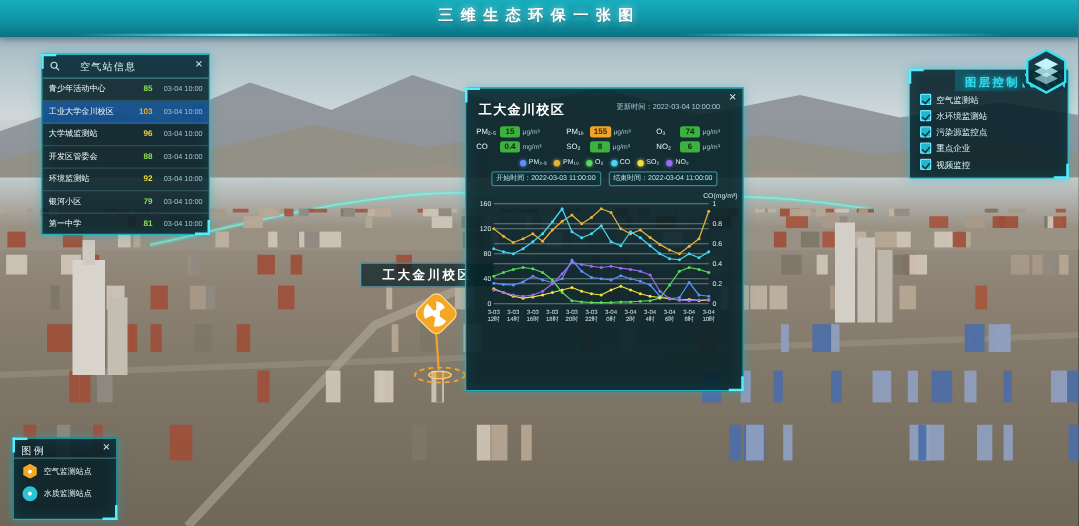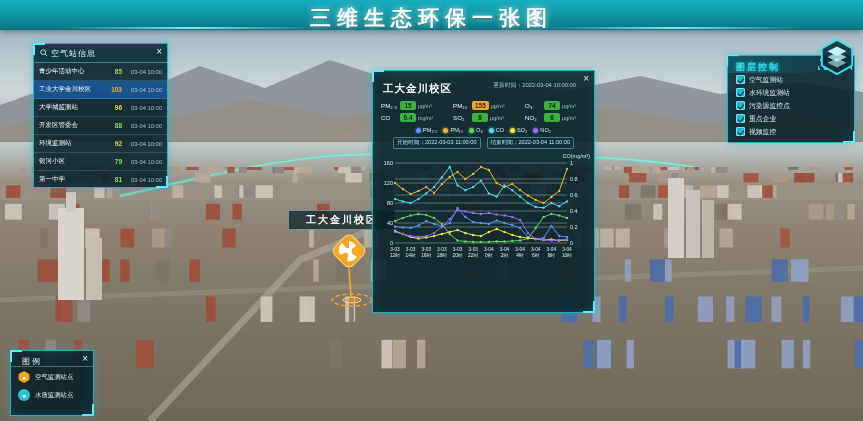--- a/index.html
+++ b/index.html
@@ -9,39 +9,39 @@
     background:linear-gradient(180deg,#8fa9ba 0%,#b9c9cf 14%,#cfd8d8 22%,#b3b4ac 30%,#9a9488 40%,#8d8274 55%,#7e7566 75%,#6f6757 100%);
   }
   
   .topbar{
     position:absolute;left:0;top:0;width:100%;height:30px;z-index:40;
     background:linear-gradient(180deg,#17aebe 0%,#0f93a3 55%,#0a7280 100%);
     box-shadow:0 1px 6px rgba(0,40,50,.5);
   }
   .topbar .title{
     position:absolute;left:50%;top:4px;transform:translateX(-50%);
-    color:#ffffff;font-size:21px;font-weight:bold;letter-spacing:6px;white-space:nowrap;
+    color:#ffffff;font-size:12px;font-weight:bold;letter-spacing:6px;white-space:nowrap;
     text-shadow:0 0 6px rgba(190,255,255,.9),0 1px 2px rgba(0,60,70,.8);
   }
   .topbar .deco{position:absolute;top:27px;height:2px;background:linear-gradient(90deg,rgba(120,240,255,0),rgba(140,245,255,.9),rgba(120,240,255,0));width:260px;}
   .deco.l{left:60px;} .deco.r{right:60px;}
   
   .panel{
     position:absolute;background:rgba(6,31,39,.88);
     border:1px solid rgba(47,216,232,.75);
     box-shadow:0 0 8px rgba(20,180,200,.45), inset 0 0 12px rgba(20,120,140,.25);
     color:#e8f6f8;z-index:30;
   }
   .panel .corner{position:absolute;width:10px;height:10px;border-color:#4ff0ff;border-style:solid;border-width:0;}
   .panel .corner.tl{left:-1px;top:-1px;border-left-width:2px;border-top-width:2px;}
   .panel .corner.br{right:-1px;bottom:-1px;border-right-width:2px;border-bottom-width:2px;}
   .close-x{position:absolute;right:5px;top:3px;color:#cfeef2;font-size:10px;line-height:10px;cursor:pointer;}
   
   #stationPanel{left:33px;top:43px;width:133px;height:143px;}
-  #stationPanel .hd{display:flex;align-items:center;gap:3px;height:18px;padding:0 6px;border-bottom:1px solid rgba(120,220,235,.45);background:rgba(18,60,72,.6);}
+  #stationPanel .hd{display:flex;align-items:center;gap:16px;height:18px;padding:0 6px;border-bottom:1px solid rgba(120,220,235,.45);background:rgba(18,60,72,.6);}
   #stationPanel .hd .t{font-size:8px;color:#d8f2f6;letter-spacing:1px;}
   #stationPanel .rows{position:absolute;top:19px;left:0;right:0;bottom:0;overflow:hidden;}
   .st-row{display:flex;align-items:center;height:17px;padding:0 5px;border-bottom:1px solid rgba(120,200,215,.22);cursor:pointer;}
   .st-row.sel{background:rgba(26,111,212,.55);}
   .st-row .nm{flex:1;font-size:6.5px;color:#f2fbfc;white-space:nowrap;overflow:hidden;}
   .st-row .vl{width:16px;font-size:6.5px;font-weight:bold;text-align:right;}
   .st-row .tm{width:40px;font-size:5.8px;color:#9fc3cc;text-align:right;}
   
   #popup{left:372px;top:70px;width:221px;height:241px;background:rgba(7,34,41,.9);}
   #popup .hd{position:relative;padding:7px 8px 2px 10px;}
@@ -58,31 +58,31 @@
   .pb.moderate{background:#f0a52a;color:#3a2500;}
   .pol .pu{font-size:5.4px;color:#9fc3cc;}
   .leg-row{display:flex;justify-content:center;gap:6px;padding:3px 4px 2px;}
   .leg-it{display:flex;align-items:center;gap:2px;font-size:5.6px;color:#d5ecf0;}
   .leg-dot{width:5px;height:5px;border-radius:50%;box-shadow:0 0 3px currentColor;}
   .time-row{display:flex;justify-content:center;gap:6px;padding:2px 4px;}
   .time-box{font-size:5.6px;color:#bfe3ea;border:1px solid rgba(90,200,215,.55);border-radius:2px;padding:1px 3px;background:rgba(12,50,60,.5);}
   #chartWrap{padding:0 4px;}
   
   #layerPanel{left:727px;top:55px;width:126px;height:86px;border-radius:2px;}
-  #layerPanel .hd{position:relative;height:17px;line-height:17px;padding-left:8px;background:linear-gradient(90deg,rgba(20,90,105,.9),rgba(10,50,62,.4));}
+  #layerPanel .hd{position:relative;height:17px;line-height:17px;padding-left:8px;background:linear-gradient(90deg,rgba(20,90,105,.9),rgba(10,50,62,.4));margin-left:36px;}
   #layerPanel .hd .t{font-size:9px;font-weight:bold;color:#2fe0f0;letter-spacing:2px;text-shadow:0 0 4px rgba(40,220,240,.8);}
   #layerPanel .hd .stripes{position:absolute;right:2px;top:3px;width:34px;height:11px;background:repeating-linear-gradient(65deg,rgba(70,230,250,.85) 0 2px,transparent 2px 6px);}
   .layer-row{display:flex;align-items:center;gap:4px;padding:1.5px 8px;cursor:pointer;}
   .cbx{width:7px;height:7px;background:#23b6cc;border:1px solid #66eaff;border-radius:1px;position:relative;flex:0 0 auto;}
   .cbx::after{content:"";position:absolute;left:1.5px;top:0.5px;width:3px;height:4.5px;border:solid #062a33;border-width:0 1.4px 1.4px 0;transform:rotate(40deg);}
   .layer-row .ll{font-size:6.8px;color:#d8f4f8;}
   #hexIcon{position:absolute;left:818px;top:38px;width:38px;height:38px;z-index:41;cursor:pointer;}
   
   #legendPanel{left:10px;top:350px;width:82px;height:64px;}
-  #legendPanel .hd{height:15px;line-height:15px;padding-left:11px;border-bottom:1px solid rgba(120,220,235,.4);}
+  #legendPanel .hd{height:15px;line-height:15px;padding-left:6px;border-bottom:1px solid rgba(120,220,235,.4);}
   #legendPanel .hd .t{font-size:8px;color:#e4f6f8;letter-spacing:2px;}
   .lg-it{display:flex;align-items:center;gap:5px;padding:4px 7px 2px;}
   .lg-it .txt{font-size:6.4px;color:#e4f2f4;}
   .lg-ic{width:12px;height:12px;flex:0 0 auto;display:flex;align-items:center;justify-content:center;color:#fff;font-size:7px;}
   .lg-ic.hexagon{background:#f5a623;clip-path:polygon(50% 0,95% 25%,95% 75%,50% 100%,5% 75%,5% 25%);}
   .lg-ic.circle{background:#29c5d6;border-radius:50%;}
   
   #mapLabel{
     position:absolute;left:288px;top:210px;width:106px;height:18px;z-index:20;
     background:rgba(10,32,38,.72);border:1px solid rgba(140,230,245,.55);

